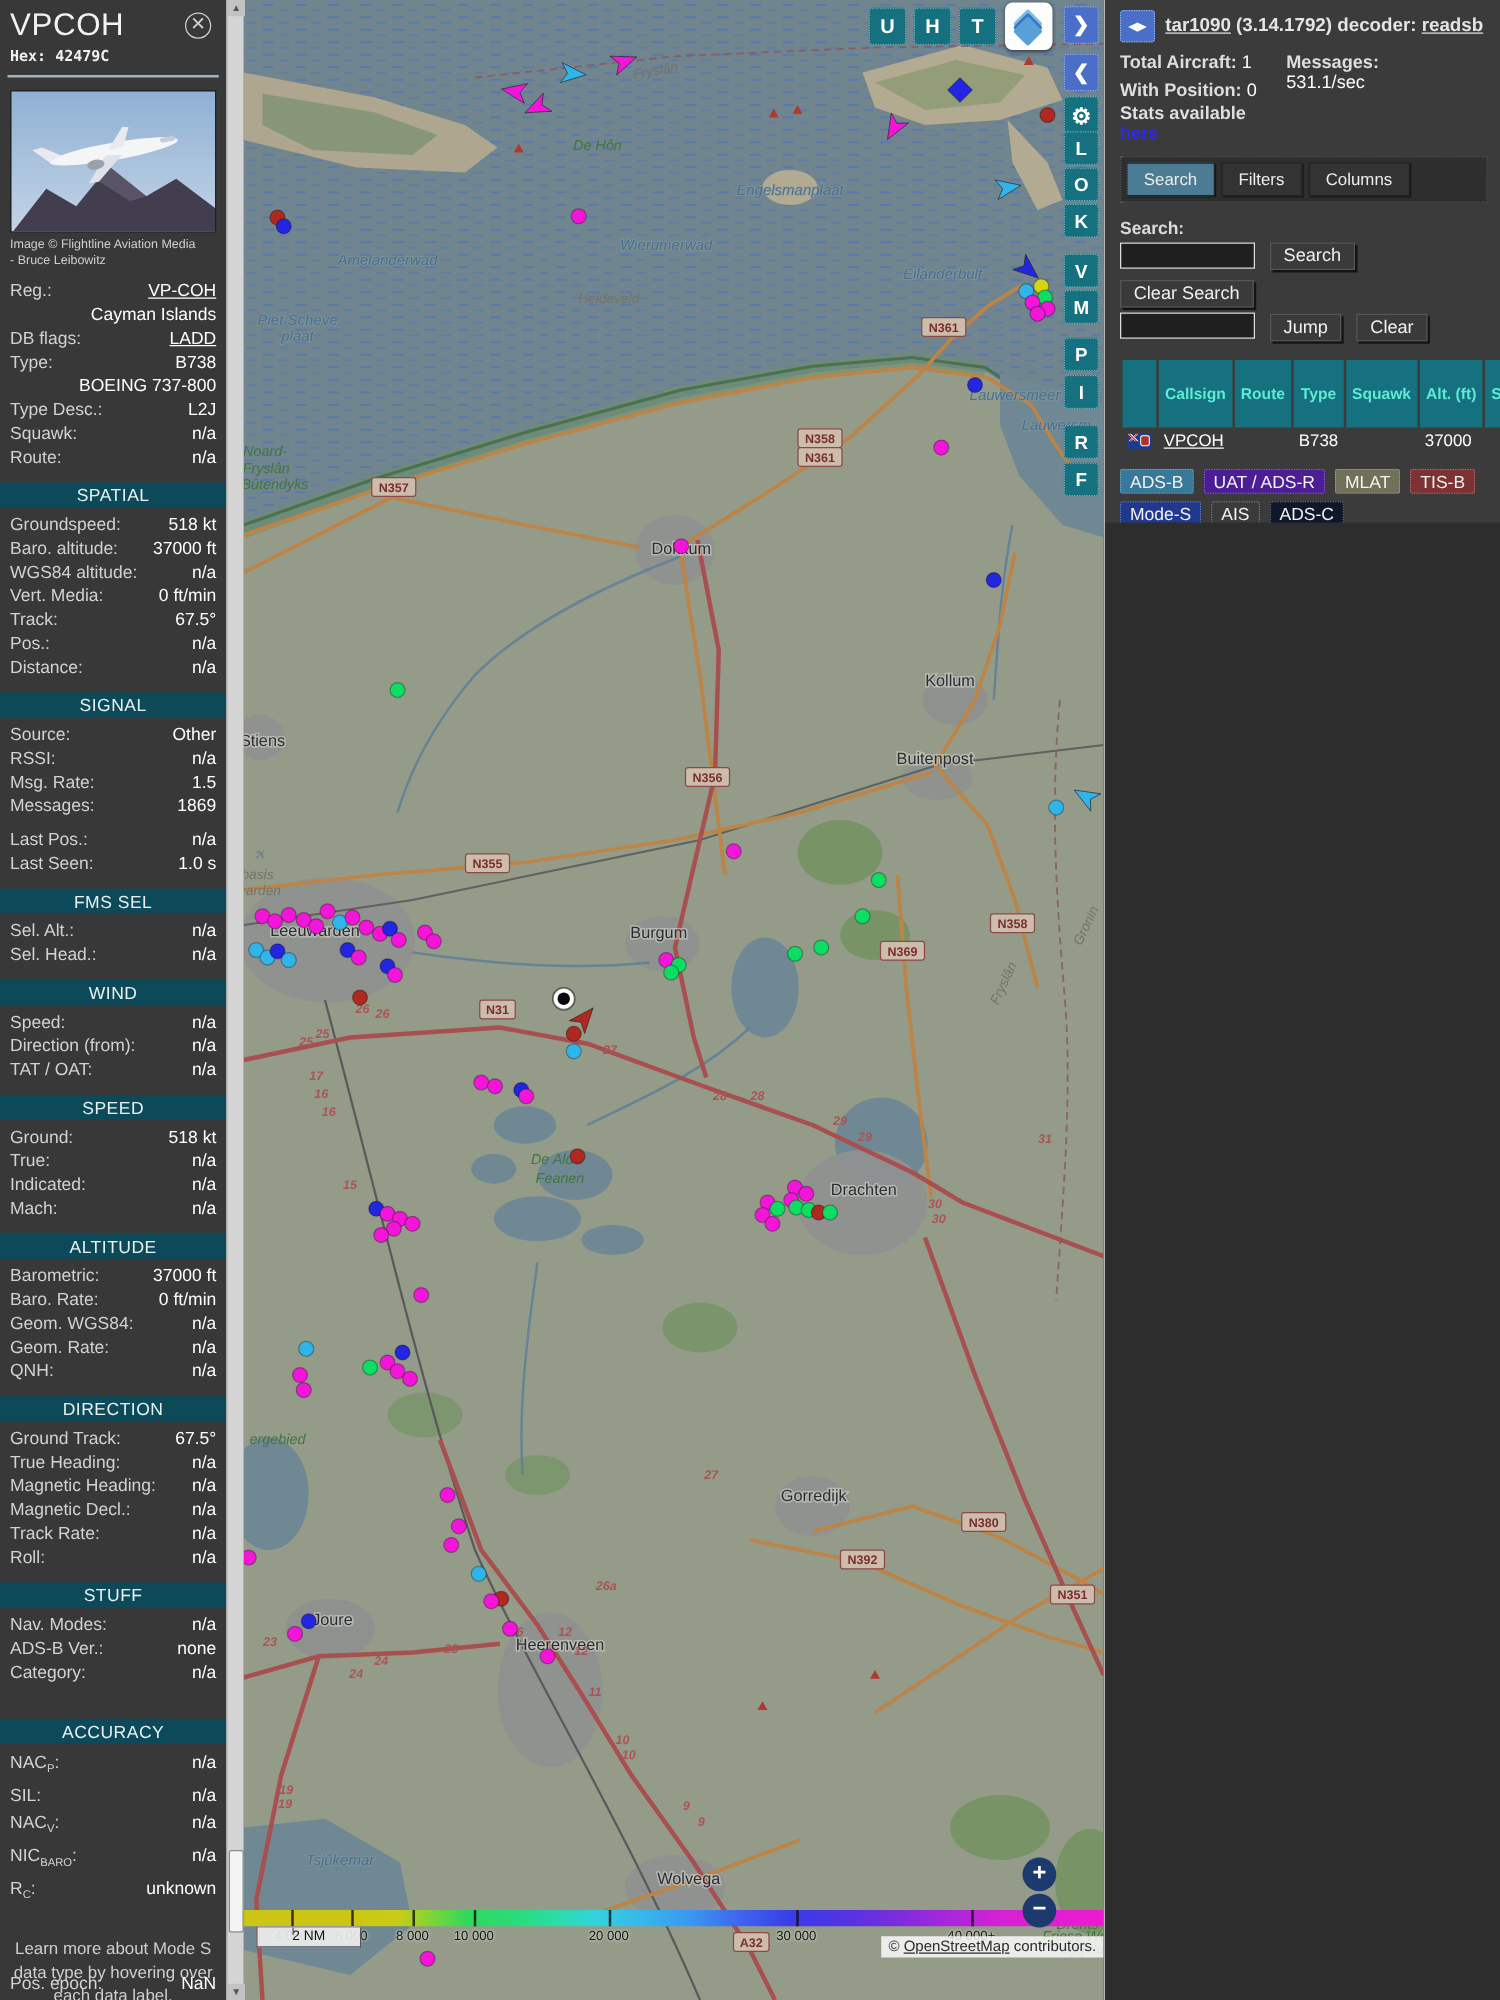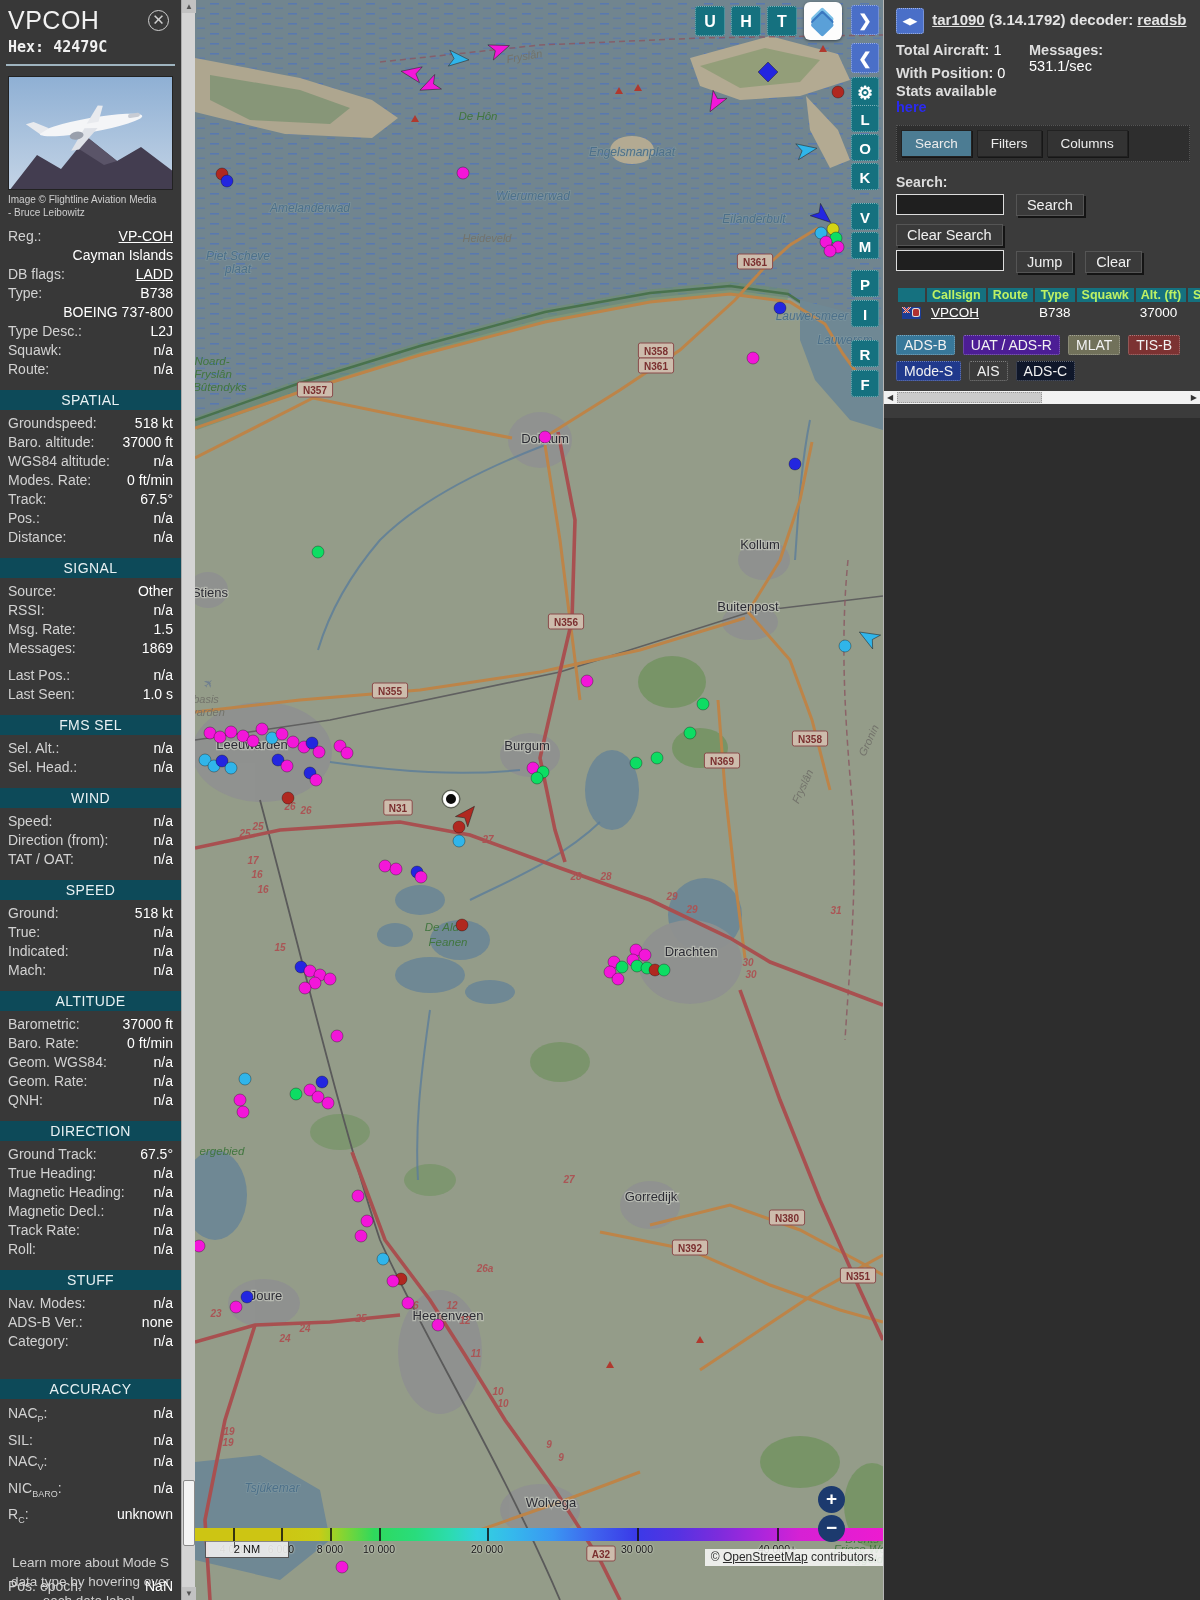--- a/index.html
+++ b/index.html
@@ -2,21 +2,21 @@
 <html><head>
 <meta charset="utf-8">
 <style>
   *{box-sizing:border-box;margin:0;padding:0}
   html,body{width:1200px;height:1600px;overflow:hidden}
   body{position:relative;font-family:"Liberation Sans",sans-serif;background:#333;color:#eee}
   
   #sidebar{position:absolute;left:0;top:0;width:181px;height:1600px;background:#383838;padding:6px 8px 0 8px;overflow:hidden}
   #sb-title{font-size:25px;color:#f2f2f2;letter-spacing:.5px}
   .close-btn{position:absolute;right:12px;top:10px;width:21px;height:21px;border:1.5px solid #cfcfcf;border-radius:50%;color:#cfcfcf;font-size:15px;line-height:18px;text-align:center;cursor:pointer}
-  #sb-hex{font-family:"DejaVu Sans Mono",monospace;font-weight:bold;font-size:15px;color:#f0f0f0;margin-top:3px}
+  #sb-hex{font-family:"DejaVu Sans Mono",monospace;font-weight:bold;font-size:12px;color:#f0f0f0;margin-top:3px}
   #sb-rule{border:none;border-top:2px solid #9fb4bf;margin:8px -2px 10px -2px}
   #photo{width:165px;height:114px;border:1px solid #222;overflow:hidden;position:relative}
   #credit{font-size:10px;color:#cfcfcf;line-height:13px;margin:3px 0 8px 0}
   .info-row{display:flex;justify-content:space-between;font-size:14px;line-height:19px}
   .info-row .lbl{color:#d2d2d2}
   .info-row .val{color:#fff;text-align:right;flex:1}
   .info-row .val.link{text-decoration:underline;cursor:pointer}
   .sec-h{background:#0d4a59;color:#e9f1f3;text-align:center;font-size:14px;line-height:20px;letter-spacing:.4px;margin:11px -8px 2px -8px;padding:0 8px}
   .sec-rows{padding-top:2px}
   .row-gap{height:8px}
@@ -62,21 +62,21 @@
   #stats .v{color:#fff;font-weight:normal}
   .here{color:#2a2af0;font-weight:bold;cursor:pointer}
   #tabs{display:flex;gap:5px;background:#2e2e2e;padding:4px;margin-top:10px;border:1px dotted #555}
   .tab{background:#333;border:1px solid #222;box-shadow:1px 1px 0 rgba(0,0,0,.5);color:#ececec;font-size:13.5px;padding:5px 13px;cursor:pointer}
   .tab.active{background:#4c7c93}
   #search-area{margin-top:12px;font-size:14px}
   .blab{font-weight:bold;color:#dcdcdc;margin-bottom:4px}
   .inp{background:#1f1f1f;border:1px solid #dcdcdc;width:108px;height:21px;color:#fff;padding:0 4px;font-size:13px}
   .btn3d{display:inline-block;background:#3a3a3a;border:1px solid #555;box-shadow:2px 2px 0 rgba(0,0,0,.65);color:#f0f0f0;font-size:14.5px;padding:2px 10px;margin-left:8px;cursor:pointer;vertical-align:middle}
   #ac-table{border-collapse:separate;border-spacing:2px 1px;margin-top:14px;font-size:12.5px}
-  #ac-table th{background:#15717f;color:#bef264;padding:0 5px;font-weight:bold;white-space:nowrap}
+  #ac-table th{background:#15717f;color:#5eead4;padding:20px 5px;font-weight:bold;white-space:nowrap}
   #ac-table td{color:#fff;padding:2px 4px;font-size:13.5px;white-space:nowrap}
   #ac-table .cs{text-decoration:underline;cursor:pointer}
   .flag{display:inline-block;width:19px;height:12px;background:#1c3c94;position:relative;vertical-align:middle}
   .flag::before{content:"";position:absolute;left:0;top:0;width:9px;height:6px;background:linear-gradient(45deg,transparent 38%,#e8e8e8 38%,#c03838 47%,#e8e8e8 58%,transparent 58%),linear-gradient(-45deg,transparent 38%,#e8e8e8 38%,#c03838 47%,#e8e8e8 58%,transparent 58%),#243c8c}
   .flag::after{content:"";position:absolute;right:2px;top:2px;width:6px;height:7px;background:#b03030;border-radius:1.5px;box-shadow:0 0 0 1px #ddd}
   #filters{margin-top:12px;width:300px;display:flex;flex-wrap:wrap;gap:6px 8px;font-size:14px}
   .fbadge{padding:1px 7px;border-radius:2px;color:#f2f2f2;border:1px dotted rgba(255,255,255,.35);cursor:pointer;white-space:nowrap}
   #hscroll{position:relative;margin-top:10px;height:13px;background:#f2f2f2;width:317px;margin-left:-12px}
   #hscroll .ar{position:absolute;top:1px;font-size:8px;color:#333;line-height:11px}
   #hscroll .thumb{position:absolute;left:13px;top:1px;width:145px;height:11px;background:#cbcbcb;border:1px dotted #999}
@@ -521,21 +521,21 @@
         </div>
         <div class="info-row">
           <span class="lbl">Baro. altitude:</span>
           <span class="val">37000 ft</span>
         </div>
         <div class="info-row">
           <span class="lbl">WGS84 altitude:</span>
           <span class="val">n/a</span>
         </div>
         <div class="info-row">
-          <span class="lbl">Modes. Rate:</span>
+          <span class="lbl">Vert. Media:</span>
           <span class="val">0 ft/min</span>
         </div>
         <div class="info-row">
           <span class="lbl">Track:</span>
           <span class="val">67.5°</span>
         </div>
         <div class="info-row">
           <span class="lbl">Pos.:</span>
           <span class="val">n/a</span>
         </div>

